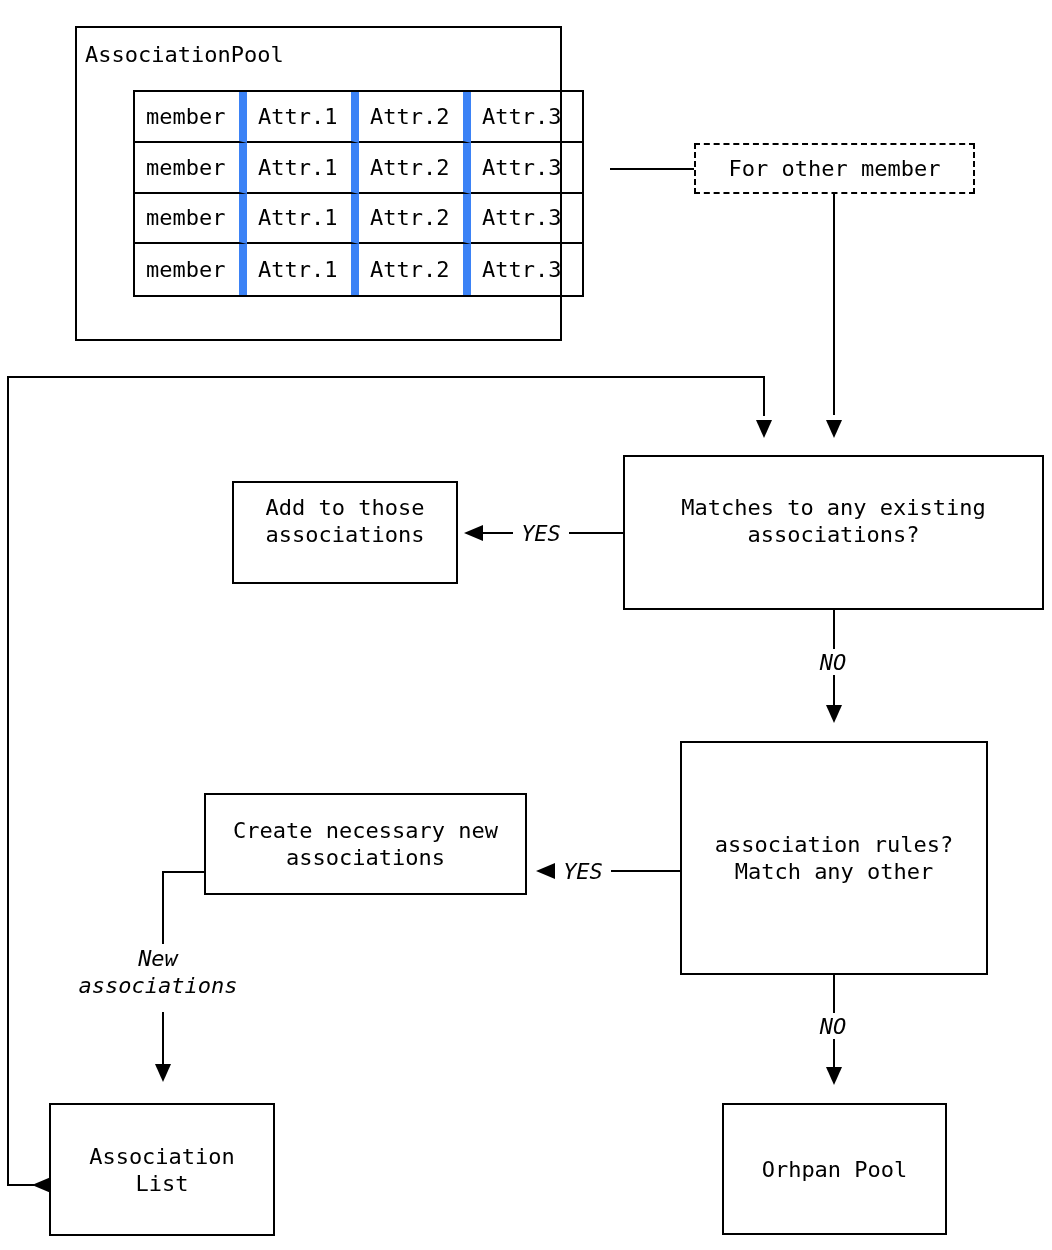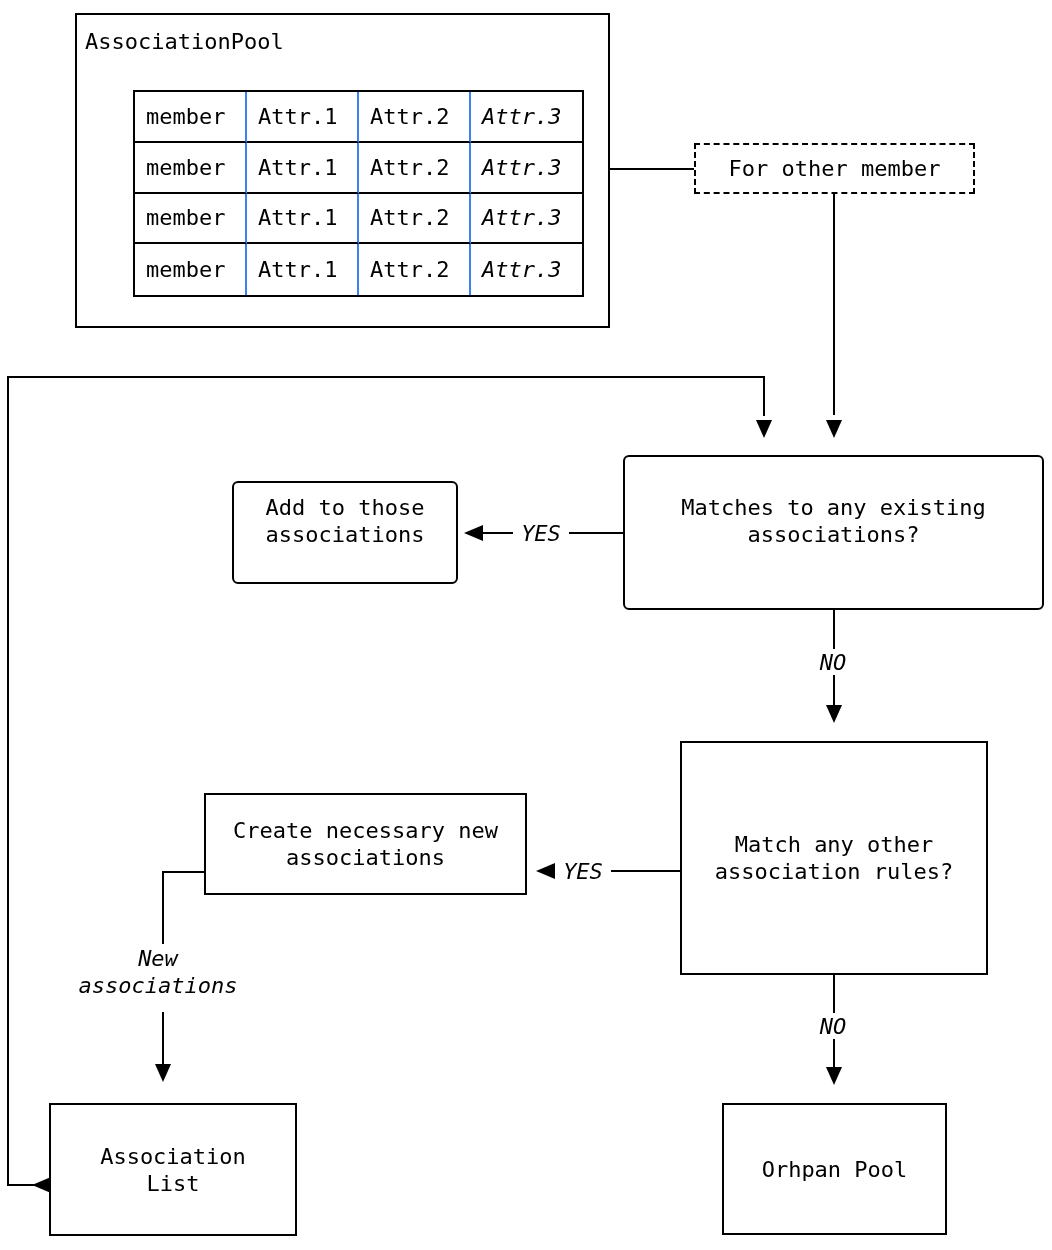--- a/index.html
+++ b/index.html
@@ -53,40 +53,40 @@
     position:absolute;left:133px;top:90px;
     width:451px;height:207px;
     border:2px solid #000000;
     box-sizing:border-box;
     display:grid;
     grid-template-columns:112px 112px 112px 111px;
     grid-template-rows:repeat(4, 50.75px);
   }
   .pool-cell{
     box-sizing:border-box;
-    border-right:2px solid #3b82f6;
+    border-right:8px solid #3b82f6;
     border-bottom:2px solid #000000;
     display:flex;
     align-items:center;
     padding-left:11px;
     white-space:nowrap;
     overflow:hidden;
   }
-  .pool-cell.col-last{border-right:none;font-style:italic;}
+  .pool-cell.col-last{border-right:none;}
   .pool-cell.row-last{border-bottom:none;}
   .pool-title{position:absolute;left:8px;top:13px;white-space:nowrap;}
-  .pad-up-24{padding-bottom:24px;border-radius:6px;}
+  .pad-up-24{padding-bottom:24px;}
   .pad-up-26{}
 </style>
 </head>
 <body>
 
 <div id="canvas">
 
-  <div class="box" style="left:75px;top:13px;width:535px;height:315px;align-items:flex-start;justify-content:flex-start;">
+  <div class="box" style="left:75px;top:26px;width:487px;height:315px;align-items:flex-start;justify-content:flex-start;">
     <div class="pool-title">AssociationPool</div>
   </div>
 
   <div class="pool-table">
     <div class="pool-cell">member</div>
     <div class="pool-cell">Attr.1</div>
     <div class="pool-cell">Attr.2</div>
     <div class="pool-cell col-last">Attr.3</div>
     <div class="pool-cell">member</div>
     <div class="pool-cell">Attr.1</div>
@@ -129,22 +129,22 @@
     <div>Add to those</div>
     <div>associations</div>
   </div>
 
   <div class="vline" style="left:833px;top:610px;width:2px;height:40px;"></div>
   <div class="edge-label" style="left:805px;top:649px;width:56px;height:26px;">NO</div>
   <div class="vline" style="left:833px;top:675px;width:2px;height:30px;"></div>
   <div class="arrow-down" style="left:826px;top:705px;"></div>
 
   <div class="box" style="left:680px;top:741px;width:308px;height:234px;">
+    <div>association rules?</div>
     <div>Match any other</div>
-    <div>association rules?</div>
   </div>
 
   <div class="hline" style="left:555px;top:870px;width:125px;height:2px;"></div>
   <div class="edge-label" style="left:555px;top:858px;width:56px;height:26px;">YES</div>
   <div class="arrow-west" style="left:536px;top:863px;"></div>
 
   <div class="box" style="left:204px;top:793px;width:323px;height:102px;">
     <div>Create necessary new</div>
     <div>associations</div>
   </div>
@@ -156,21 +156,21 @@
 
   <div class="hline" style="left:162px;top:871px;width:42px;height:2px;"></div>
   <div class="vline" style="left:162px;top:871px;width:2px;height:87px;"></div>
   <div class="edge-label" style="left:75px;top:944px;width:166px;height:56px;text-align:center;">
     <div>New</div>
     <div>associations</div>
   </div>
   <div class="vline" style="left:162px;top:1012px;width:2px;height:52px;"></div>
   <div class="arrow-down" style="left:155px;top:1064px;"></div>
 
-  <div class="box" style="left:49px;top:1103px;width:248px;height:133px;">
+  <div class="box" style="left:49px;top:1103px;width:226px;height:133px;">
     <div>Association</div>
     <div>List</div>
   </div>
 
   <div class="hline" style="left:7px;top:1184px;width:27px;height:2px;"></div>
   <div class="arrow-west" style="left:32px;top:1177px;"></div>
 
   <div class="box pad-up-26" style="left:722px;top:1103px;width:225px;height:132px;">
     <div>Orhpan Pool</div>
   </div>

